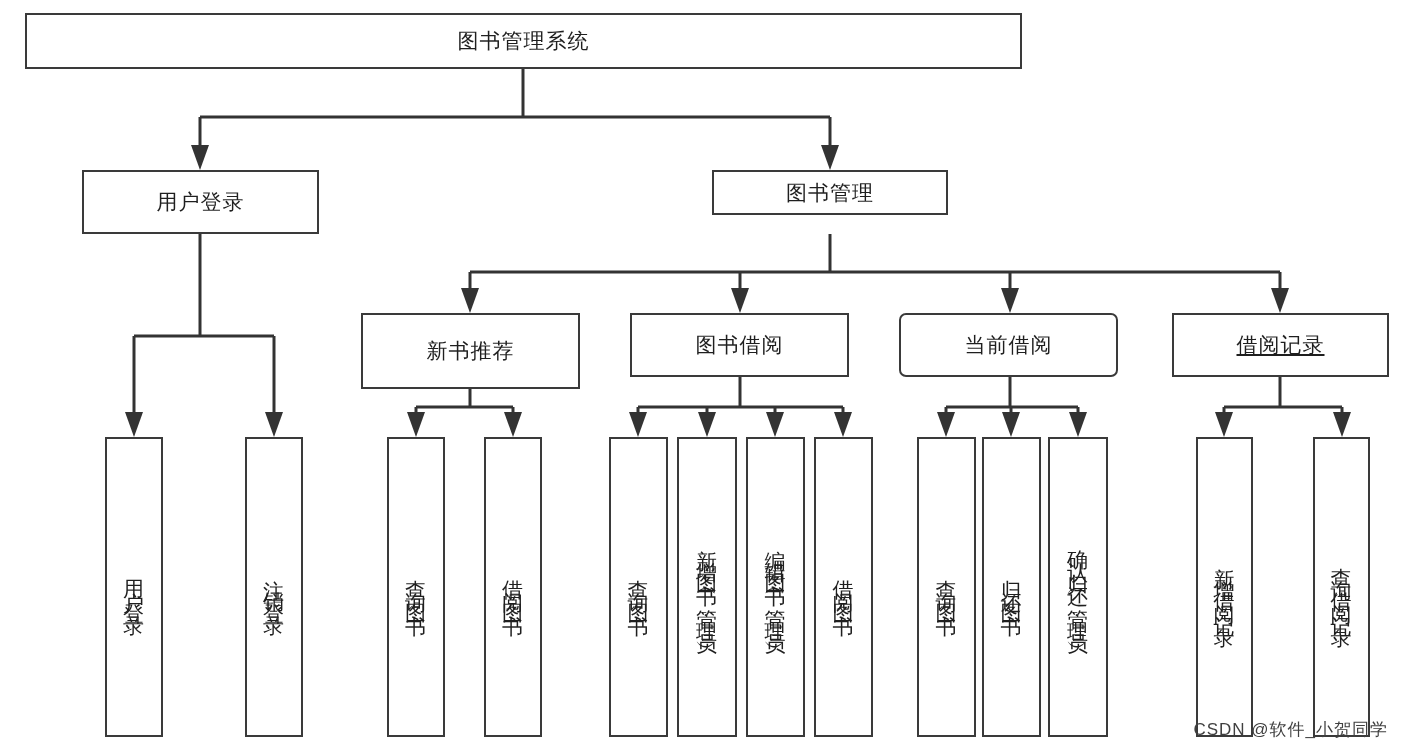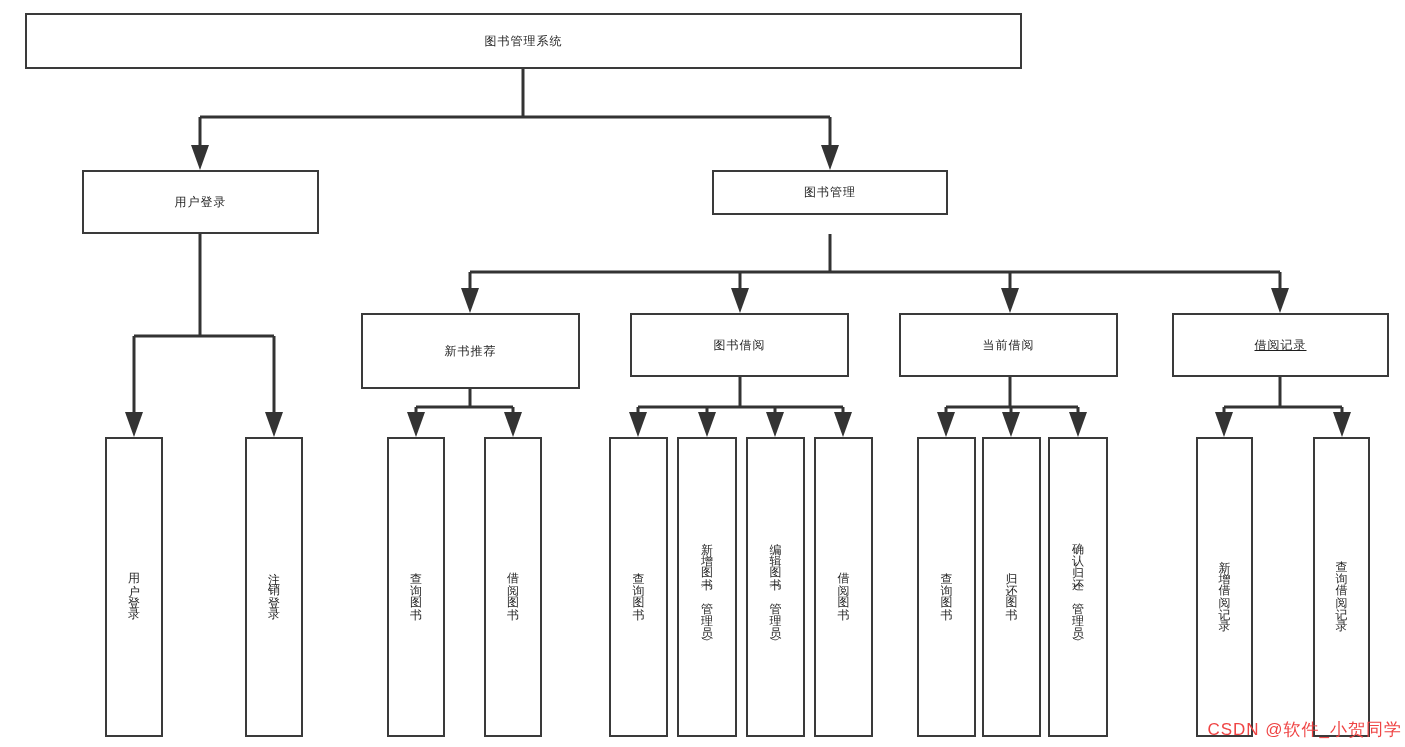--- a/index.html
+++ b/index.html
@@ -4,30 +4,30 @@
 <style>
   html,body{margin:0;padding:0;background:#ffffff;}
   #canvas{
     position:relative;width:1405px;height:747px;background:#ffffff;
     overflow:hidden;font-family:"Liberation Sans",sans-serif;
   }
   #edges{position:absolute;left:0;top:0;width:1405px;height:747px;pointer-events:none;}
   .node{
     position:absolute;background:#ffffff;border:2.5px solid #3a3a3a;
     box-sizing:border-box;display:flex;align-items:center;justify-content:center;
-    color:#1f1f1f;font-size:12px;z-index:2;
+    color:#1f1f1f;font-size:21px;z-index:2;
   }
   .node .lbl{white-space:nowrap;letter-spacing:1px;}
   .node.v .lbl{
     writing-mode:vertical-rl;text-orientation:mixed;
     letter-spacing:12px;line-height:1;white-space:normal;
   }
   .watermark{
-    position:absolute;right:3px;bottom:6px;z-index:5;
-    font-size:17px;color:#ef4444;letter-spacing:1px;white-space:nowrap;
+    position:absolute;right:17px;bottom:6px;z-index:5;
+    font-size:17px;color:#404040;letter-spacing:1px;white-space:nowrap;
   }
 </style>
 </head>
 <body>
 
 <div id="canvas">
   <svg id="edges" width="1405" height="747" viewBox="0 0 1405 747" xmlns="http://www.w3.org/2000/svg">
       <line x1="523" y1="69" x2="523" y2="117" stroke="#333333" stroke-width="3"></line>
       <line x1="200" y1="117" x2="830" y2="117" stroke="#333333" stroke-width="3"></line>
       <line x1="200" y1="234" x2="200" y2="336" stroke="#333333" stroke-width="3"></line>
@@ -90,21 +90,21 @@
       </div>
       <div class="node" style="left: 712px; top: 170px; width: 236px; height: 45px;">
         <span class="lbl">图书管理</span>
       </div>
       <div class="node" style="left: 361px; top: 313px; width: 219px; height: 76px;">
         <span class="lbl">新书推荐</span>
       </div>
       <div class="node" style="left: 630px; top: 313px; width: 219px; height: 64px;">
         <span class="lbl">图书借阅</span>
       </div>
-      <div class="node" style="left: 899px; top: 313px; width: 219px; height: 64px;">
+      <div class="node" style="left: 899px; top: 313px; width: 219px; height: 64px; border-radius: 7px;">
         <span class="lbl">当前借阅</span>
       </div>
       <div class="node" style="left: 1172px; top: 313px; width: 217px; height: 64px; text-decoration: underline;">
         <span class="lbl">借阅记录</span>
       </div>
       <div class="node v" style="left: 105px; top: 437px; width: 58px; height: 300px;">
         <span class="lbl">用户登录</span>
       </div>
       <div class="node v" style="left: 245px; top: 437px; width: 58px; height: 300px;">
         <span class="lbl">注销登录</span>

